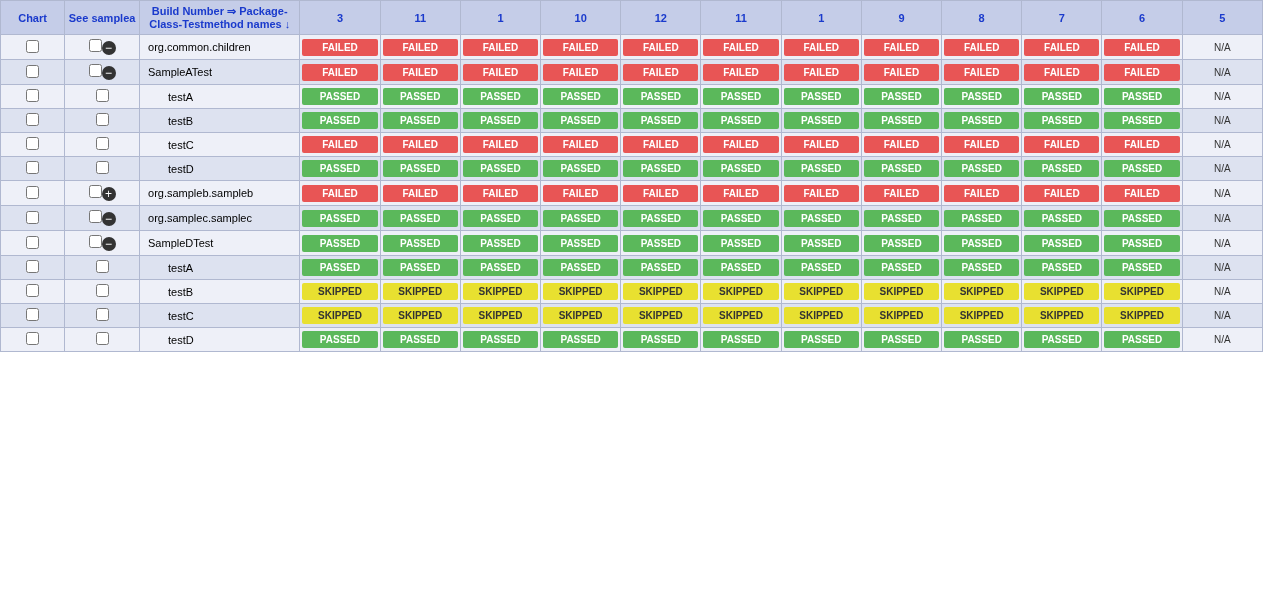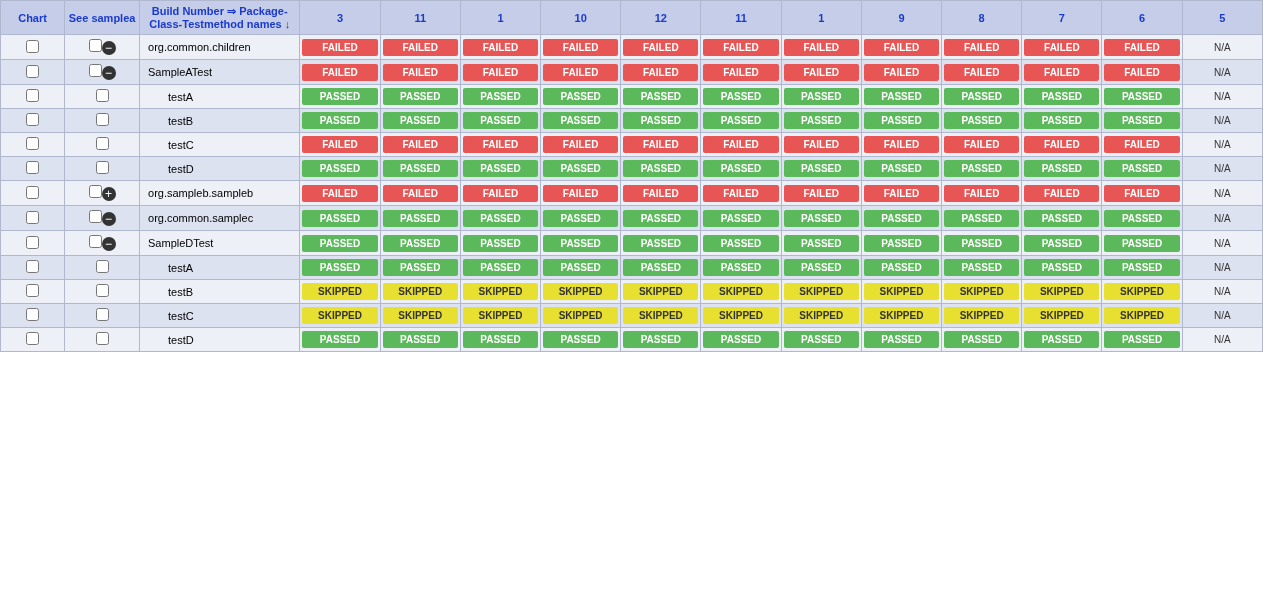--- a/index.html
+++ b/index.html
@@ -370,21 +370,21 @@
           <span class="status-failed">FAILED</span>
         </td>
         <td style="padding: 3px 2px;">
           <span class="status-failed">FAILED</span>
         </td>
         <td class="status-na" style="padding: 3px 2px;">N/A</td>
       </tr>
       <tr>
         <td class="checkbox-cell"><input type="checkbox" style=""></td>
         <td class="checkbox-cell"><input type="checkbox" style=""><span class="icon-minus">−</span></td>
-        <td class="name-cell">org.common.samplec</td>
+        <td class="name-cell">org.samplec.samplec</td>
         <td style="padding: 3px 2px;">
           <span class="status-passed">PASSED</span>
         </td>
         <td style="padding: 3px 2px;">
           <span class="status-passed">PASSED</span>
         </td>
         <td style="padding: 3px 2px;">
           <span class="status-passed">PASSED</span>
         </td>
         <td style="padding: 3px 2px;">

